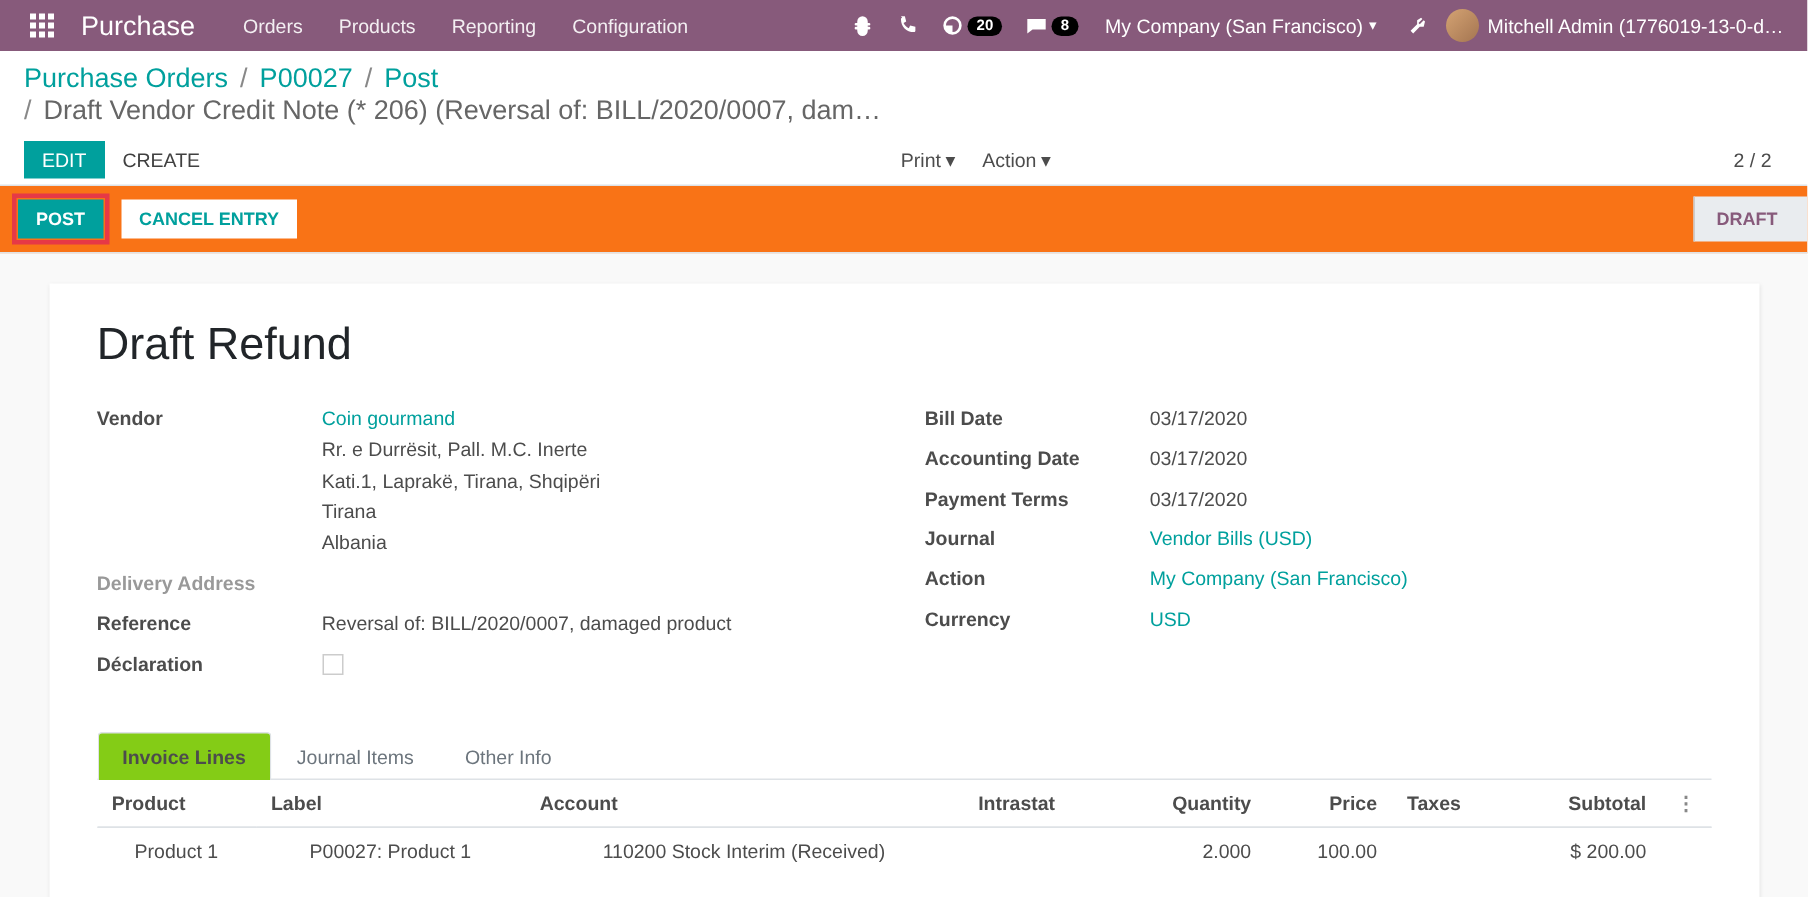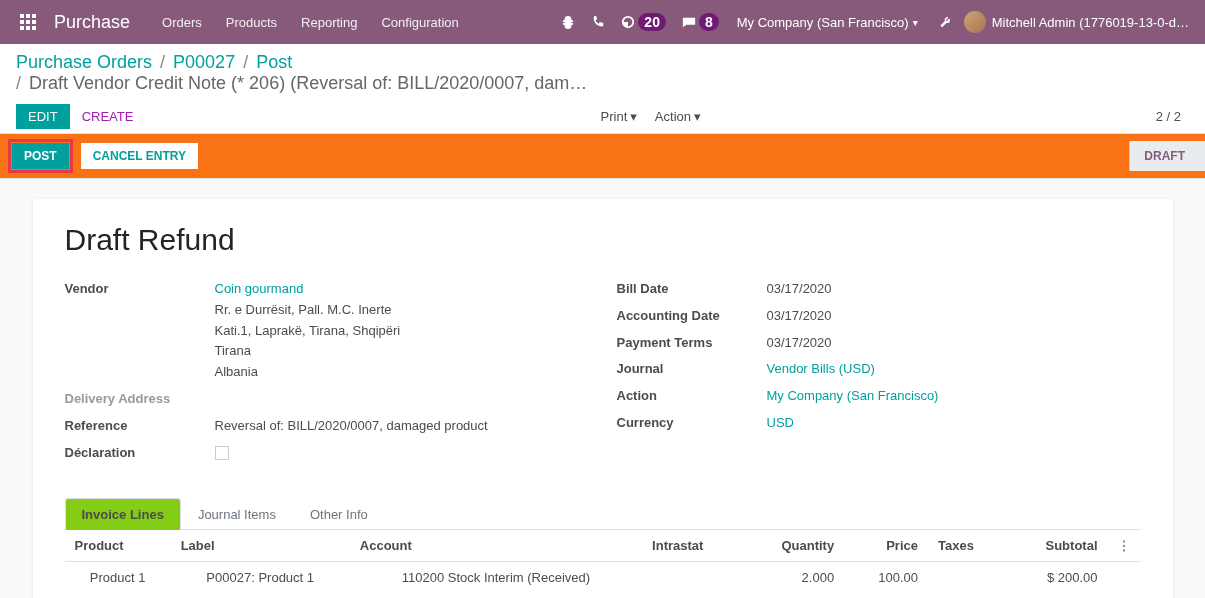--- a/index.html
+++ b/index.html
@@ -1,44 +1,44 @@
 <!DOCTYPE html>
 <html><head>
 <meta charset="utf-8">
 <style>
 * { margin: 0; padding: 0; box-sizing: border-box; }
 body { font-family: "Helvetica Neue", Helvetica, Arial, sans-serif; font-size: 13px; color: #4c4c4c; background: #fff; width: 1205px; overflow-x: hidden; }
 a { text-decoration: none; }
 
 
-.navbar { background: #875a7b; height: 44px; display: flex; align-items: center; color: #fff; padding: 0 10px; }
+.navbar { background: #875a7b; height: 34px; display: flex; align-items: center; color: #fff; padding: 0 10px; }
 .navbar .apps-icon { padding: 0 10px; display: flex; flex-direction: column; gap: 2px; }
 .navbar .apps-icon div { display: flex; gap: 2px; }
 .navbar .apps-icon span { width: 4px; height: 4px; background: #fff; display: inline-block; }
 .navbar .brand { font-size: 18px; font-weight: 400; padding: 0 20px 0 8px; }
 .navbar .nav-item { padding: 0 12px; font-size: 13px; cursor: pointer; color: rgba(255,255,255,0.9); }
 .navbar .spacer { flex: 1; }
 .navbar .icon-btn { padding: 0 8px; cursor: pointer; position: relative; display: flex; align-items: center; }
-.navbar .badge { background: #701a75; color: #fff; border-radius: 10px; font-size: 14px; padding: 1px 6px; margin-left: 3px; font-weight: bold; text-align: center; }
+.navbar .badge { background: #000000; color: #fff; border-radius: 10px; font-size: 10px; padding: 1px 6px; margin-left: 3px; font-weight: bold; text-align: center; }
 .navbar .company { padding: 0 10px; display: flex; align-items: center; gap: 4px; cursor: pointer; }
 .navbar .caret { font-size: 10px; }
 .navbar .avatar { width: 22px; height: 22px; border-radius: 50%; background: linear-gradient(135deg, #d4a373, #a47551); margin-right: 6px; }
 .navbar .user { display: flex; align-items: center; padding: 0 6px; cursor: pointer; white-space: nowrap; overflow: hidden; }
 
 
 .control-panel { padding: 8px 16px 4px; border-bottom: 1px solid #dee2e6; }
 .breadcrumb { display: flex; flex-wrap: wrap; align-items: center; font-size: 18px; color: #4c4c4c; }
 .breadcrumb a { color: #00a09d; font-weight: 500; }
 .breadcrumb .sep { margin: 0 8px; color: #888; }
 .breadcrumb .current { color: #666; white-space: nowrap; overflow: hidden; text-overflow: ellipsis; max-width: 560px; display: inline-block; }
 
 .cp-actions { display: flex; align-items: center; margin-top: 10px; }
 .btn { padding: 5px 12px; font-size: 13px; border: none; cursor: pointer; font-weight: 500; text-transform: uppercase; }
 .btn-primary { background: #00a09d; color: #fff; }
-.btn-secondary { background: #fff; color: #a21caf; }
+.btn-secondary { background: #fff; color: #404040; }
 .cp-center { flex: 1; display: flex; justify-content: center; gap: 18px; }
 .cp-center .dropdown { color: #4c4c4c; cursor: pointer; display: flex; align-items: center; gap: 3px; }
 .cp-right { color: #4c4c4c; font-size: 13px; padding-right: 8px; }
 
 
 .statusbar-row { display: flex; align-items: center; background: #f97316; border-bottom: 1px solid #dee2e6; }
 .statusbar-buttons { padding: 5px 8px; display: flex; gap: 8px; align-items: center; }
 .highlight-box { border: 3px solid #e63946; padding: 1px; }
 .btn-post { background: #00a09d; color: #fff; border: none; padding: 6px 12px; font-weight: 600; cursor: pointer; font-size: 12px; }
 .btn-cancel-entry { background: #fff; color: #00a09d; border: none; padding: 6px 12px; font-weight: 600; cursor: pointer; font-size: 12px; }

